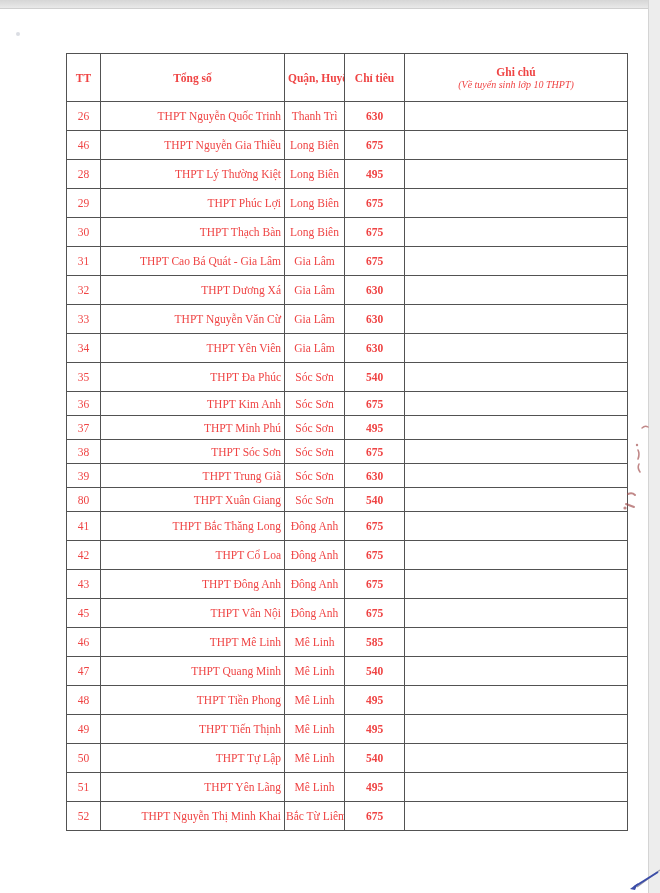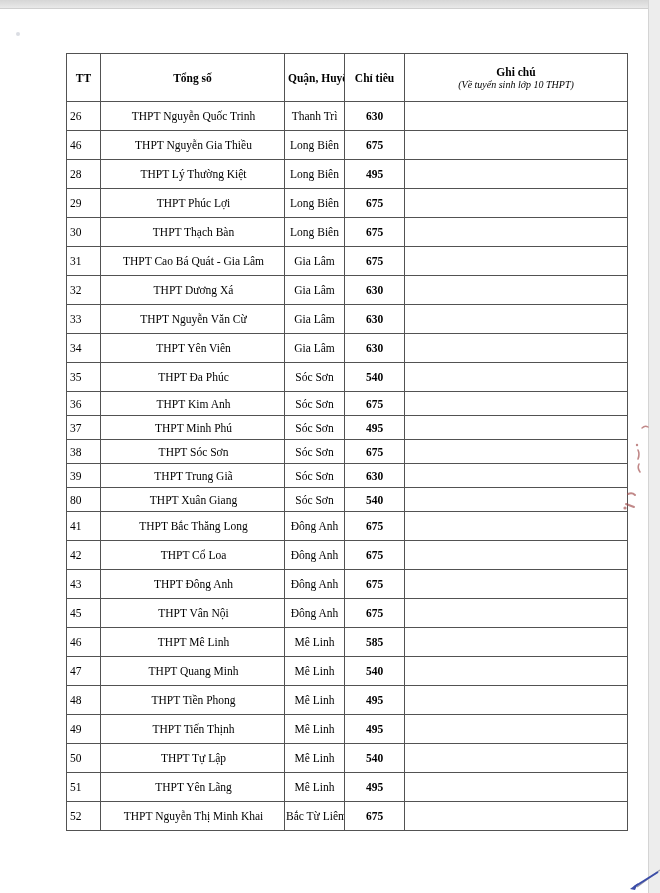--- a/index.html
+++ b/index.html
@@ -21,34 +21,34 @@
     border-left:1px solid #d4d4d4;
   }
   .scan-dot {
     position:absolute; left:16px; top:32px; width:4px; height:4px;
     border-radius:50%; background:#aeb3c2; opacity:.45;
   }
   table.quota-table {
     position:absolute; left:66px; top:53px;
     width:561px;
     border-collapse:collapse; table-layout:fixed;
-    color:#000000;
+    color:#ef4444;
   }
   .quota-table th, .quota-table td {
     border:1px solid #525252;
     padding:0 3px;
     font-size:11.5px;
     overflow:hidden; white-space:nowrap;
   }
   .quota-table thead th { height:47px; font-weight:bold; text-align:center; }
   .quota-table thead .note-sub {
     display:block; font-weight:normal; font-style:italic; font-size:10px; margin-top:1px;
   }
-  .quota-table tbody td.c-tt { text-align:left; }
-  .quota-table tbody td.c-school { text-align:center; padding-left:5px; }
+  .quota-table tbody td.c-tt { text-align:center; }
+  .quota-table tbody td.c-school { text-align:right; padding-left:5px; }
   .quota-table tbody td.c-district { text-align:center; padding:0 1px;margin-left:8px; }
   .quota-table tbody td.c-quota { text-align:center; font-weight:bold; }
   
   .quota-table tbody tr { height:29px; }
   .quota-table tbody tr:nth-child(n+11):nth-child(-n+15) { height:24px; }
   .quota-table tbody tr:nth-child(n+27) { height:16px; }
   .red-ink {
     position:absolute; left:612px; top:422px; width:40px; height:95px;
     opacity:.65; pointer-events:none;
   }

